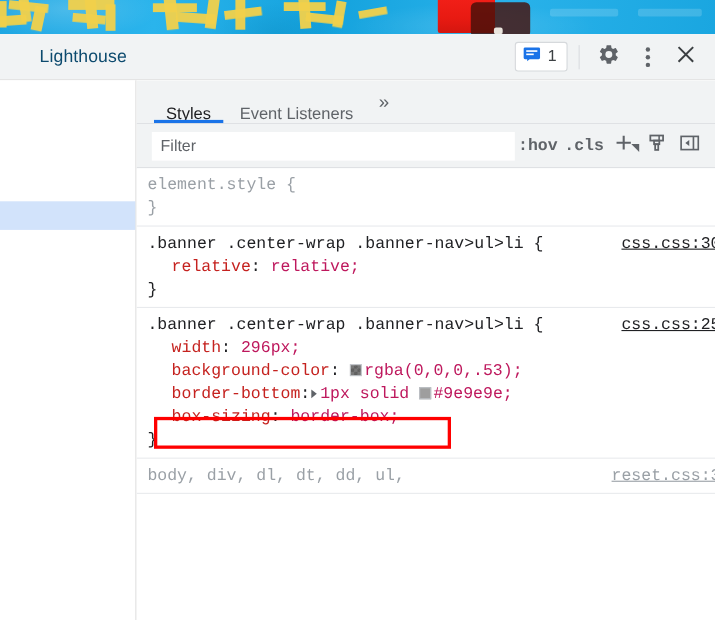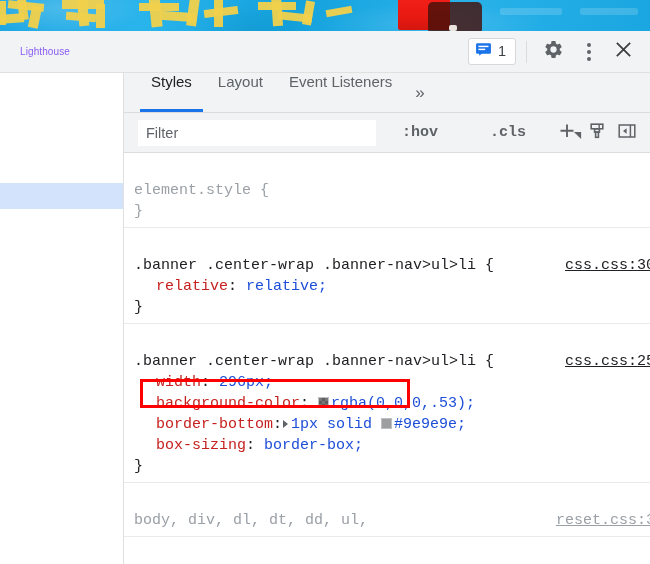--- a/index.html
+++ b/index.html
@@ -62,22 +62,22 @@
 
   
   #titlebar {
     height:42px; min-height:42px;
     background:#f1f3f4;
     border-bottom:1px solid #e0e0e0;
     display:flex; align-items:center;
     padding:0 10px 0 0;
   }
   #titlebar .title {
-    font-size:10px; color:#8b5cf6;
-    padding-left:20px; letter-spacing:.1px;
+    font-size:16px; color:#0c4a6e;
+    padding-left:36px; letter-spacing:.1px;
     flex:1;
     white-space:nowrap;
   }
   .tb-actions { display:flex; align-items:center; gap:2px; }
   .console-chip {
     display:flex; align-items:center; gap:6px;
     border:1px solid #d6d9dc; border-radius:3px;
     background:#fff;
     height:27px; padding:0 9px 0 6px;
     margin-right:5px;
@@ -119,21 +119,21 @@
   
   #styles-tabs {
     height:40px; min-height:40px;
     background:#f1f3f4;
     border-bottom:1px solid #dadce0;
     display:flex; align-items:stretch;
     padding-left:14px;
     overflow:hidden;
   }
   .tab {
-    display:flex; align-items:flex-start;
+    display:flex; align-items:flex-end;
     padding:0 13px;
     font-size:15px; color:#5f6368;
     position:relative;
     white-space:nowrap;
   }
   .tab.active { color:#202124; }
   .tab.active:after {
     content:""; position:absolute; left:2px; right:2px; bottom:0;
     height:3px; background:#1a73e8;
   }
@@ -155,21 +155,21 @@
     background:#fff; border:none; outline:none;
     font-size:14.5px; color:#202124;
     font-family:"Liberation Sans", sans-serif;
     padding:0 8px;
     min-width:0;
   }
   #filter-input::placeholder { color:#5f6368; }
   .tool-txt {
     font-family:"Liberation Mono", monospace;
     font-size:15px; font-weight:bold; color:#5f6368;
-    padding:0 26px; white-space:nowrap;
+    padding:0 3px; white-space:nowrap;
   }
   .tool-ico {
     width:30px; height:28px;
     display:flex; align-items:center; justify-content:center;
     position:relative;
   }
 
   
   #rules {
     flex:1; overflow:hidden;
@@ -181,33 +181,32 @@
   }
   .rule {
     border-bottom:1px solid #e8eaed;
     padding:5px 0 5px 10px;
     position:relative;
   }
   .rule.inactive .sel, .rule.inactive .brace { color:#9aa0a6; }
   .sel-line {
     display:flex; align-items:flex-end; justify-content:space-between;
     gap:8px;
-    margin-top:22px;
   }
   .sel { white-space:pre-wrap; word-break:break-all; flex:1; min-width:0; }
   .origin {
     color:#202124; text-decoration:underline;
     white-space:nowrap; flex:0 0 auto;
     padding-right:0; margin-right:-14px;
   }
   .rule.inactive .origin { color:#9aa0a6; }
   .decl { padding-left:22px; white-space:nowrap; }
   .prop { color:#c5221f; }
   .prop.struck { text-decoration:underline; }
-  .val { color:#1d4ed8; }
+  .val { color:#be185d; }
   .punct { color:#202124; }
   .swatch {
     display:inline-block; width:11px; height:11px;
     border:1px solid #bdc1c6; vertical-align:-1px;
     margin-right:2px;
   }
   .swatch.alpha {
     background-image:
       linear-gradient(45deg,#c8c8c8 25%,transparent 25%,transparent 75%,#c8c8c8 75%),
       linear-gradient(45deg,#c8c8c8 25%,#fff 25%,#fff 75%,#c8c8c8 75%);
@@ -326,23 +325,20 @@
 
     <div id="elements-pane">
       <div class="elem-row" style="top:110px; height:26px;"></div>
     </div>
 
     <div id="styles-pane">
 
       <div id="styles-tabs">
         <div class="tab active">
             <span>Styles</span>
-          </div>
-        <div class="tab">
-            <span>Layout</span>
           </div>
         <div class="tab">
             <span>Event Listeners</span>
           </div>
         <div class="tab-more">»</div>
       </div>
 
       <div id="filter-bar">
         <input id="filter-input" type="text" placeholder="Filter" style="">
         <div class="tool-txt">:hov</div>

